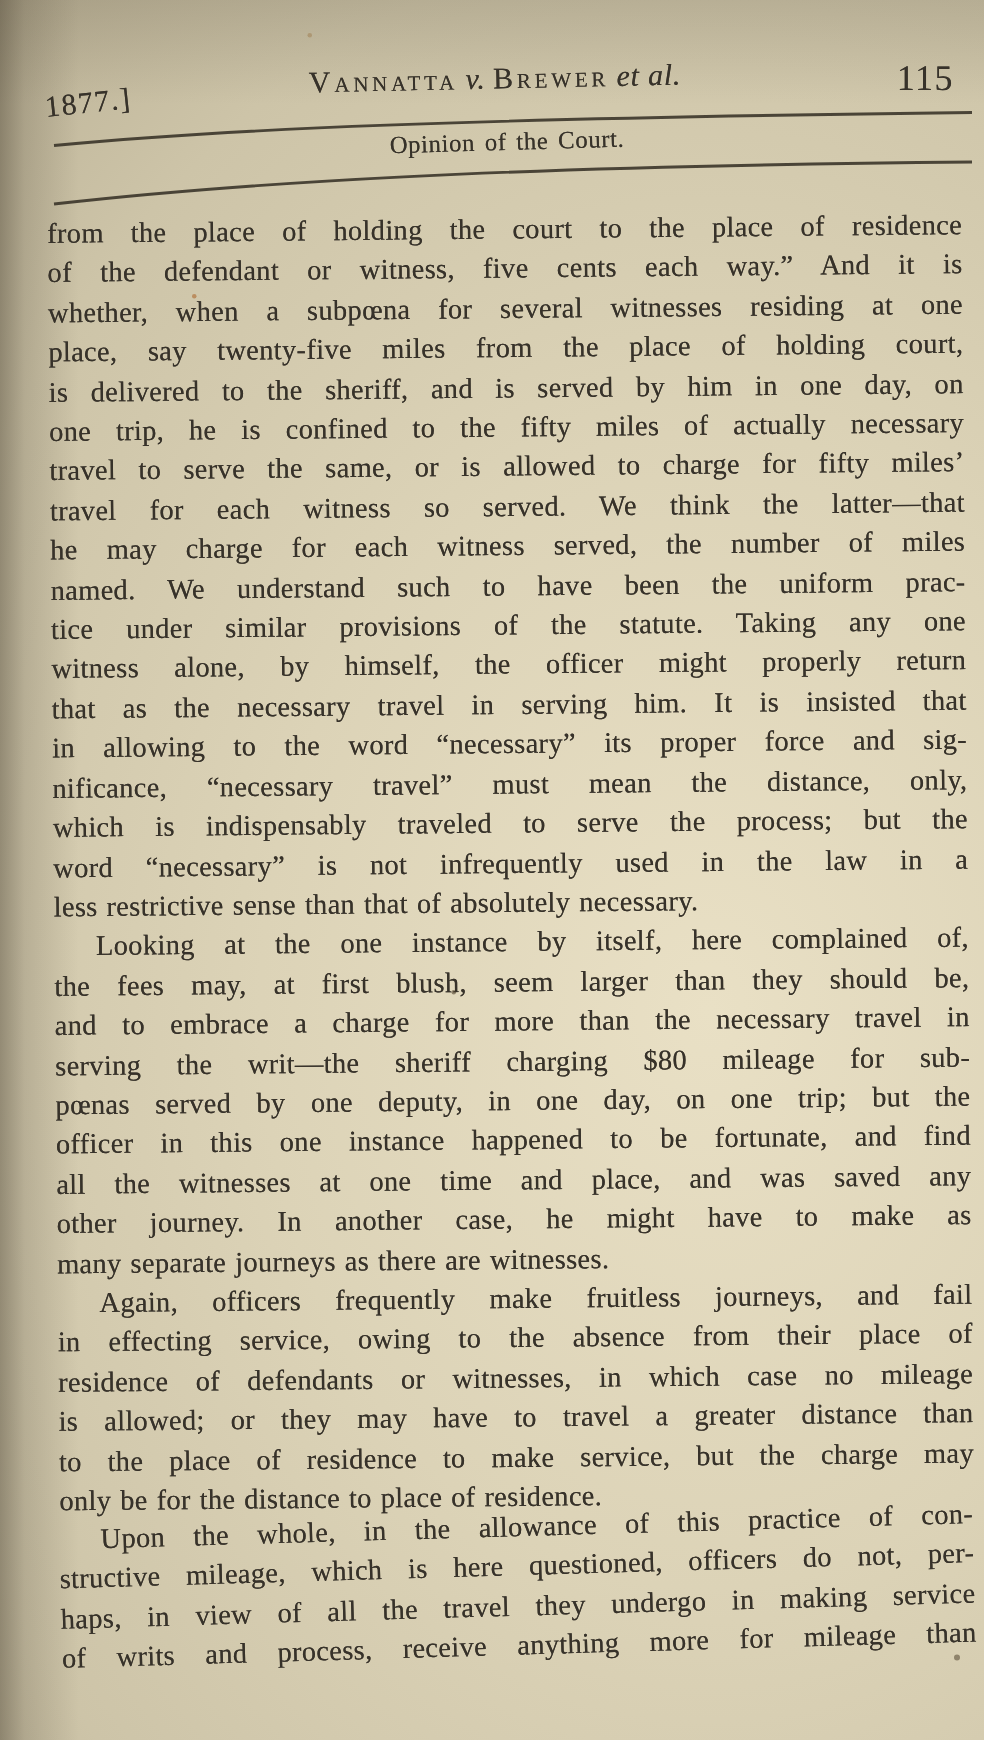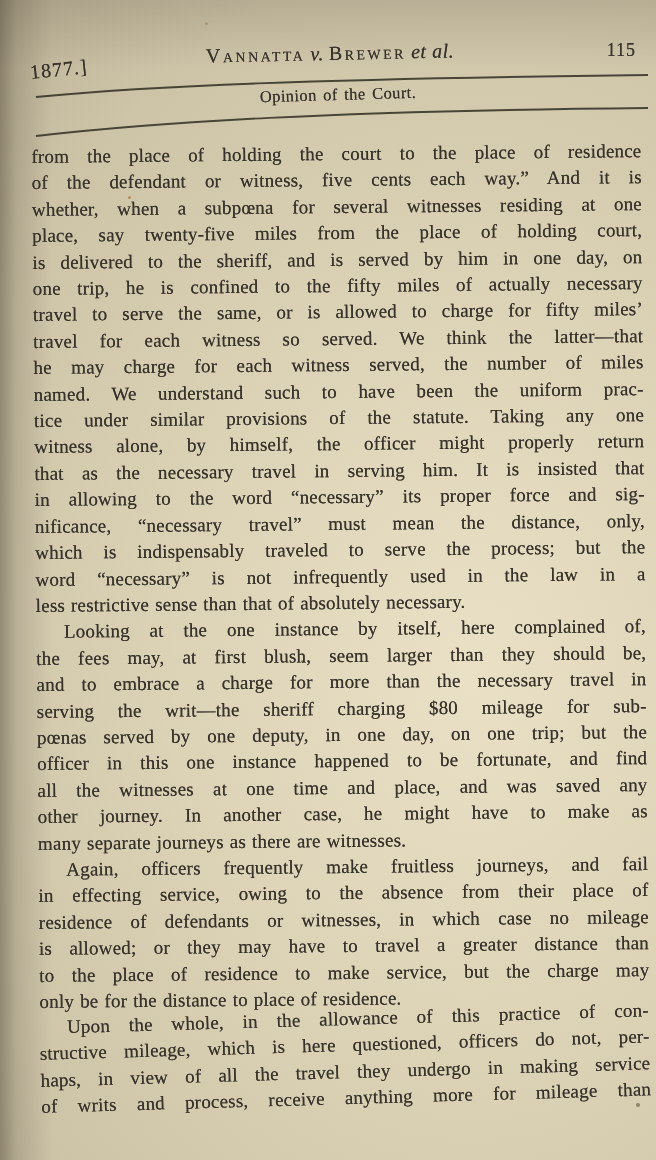--- a/index.html
+++ b/index.html
@@ -25,21 +25,21 @@
   }
   .case-title{
     position:absolute;left:150px;top:42px;width:360px;
     text-align:center;font-size:20px;white-space:nowrap;
     transform:rotate(-1.2deg);
   }
   .sc{ font-variant:small-caps;letter-spacing:2.5px; }
   .it{ font-style:italic;letter-spacing:.5px; }
   .page-num{
     position:absolute;right:20px;top:40px;
-    font-size:18px;letter-spacing:1px;
+    font-size:24px;letter-spacing:1px;
   }
   .section-heading{
     position:absolute;left:178px;top:85px;width:320px;
     text-align:center;font-size:16.5px;word-spacing:2px;letter-spacing:.4px;
     transform:rotate(-1.6deg);
   }
   .rules{ position:absolute;left:0;top:0;pointer-events:none; }
 
   
   .body-text{

